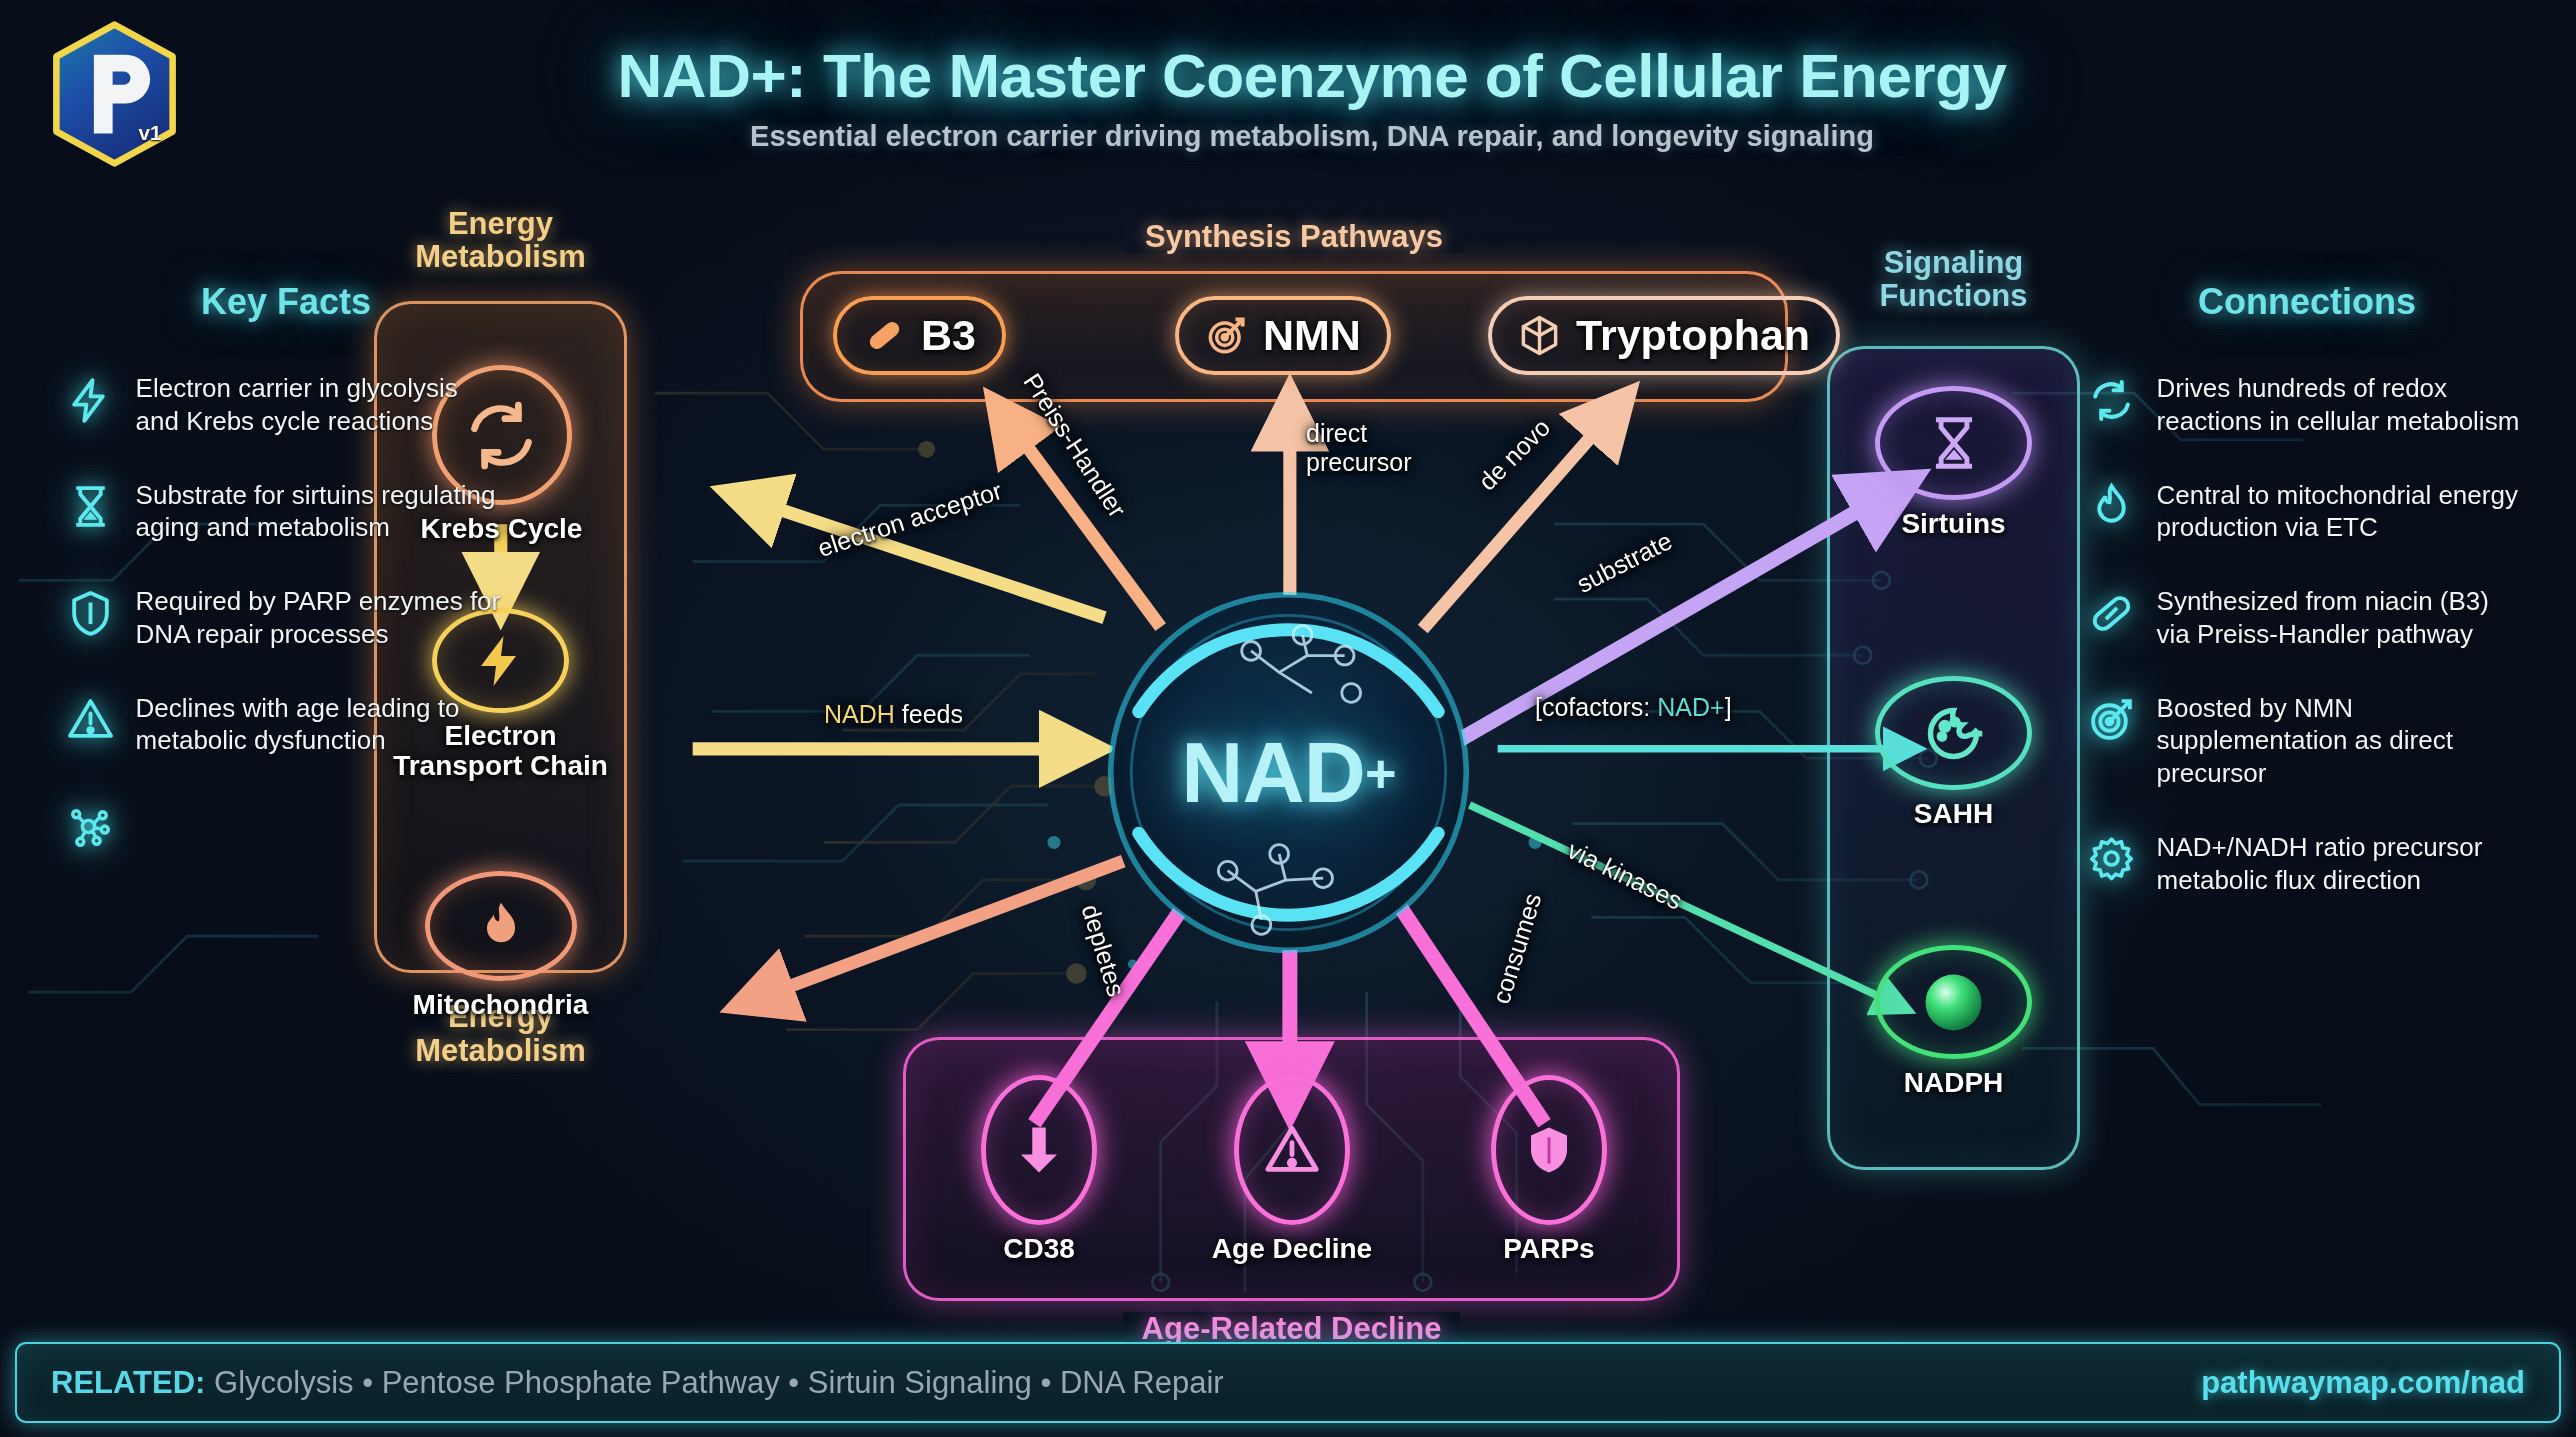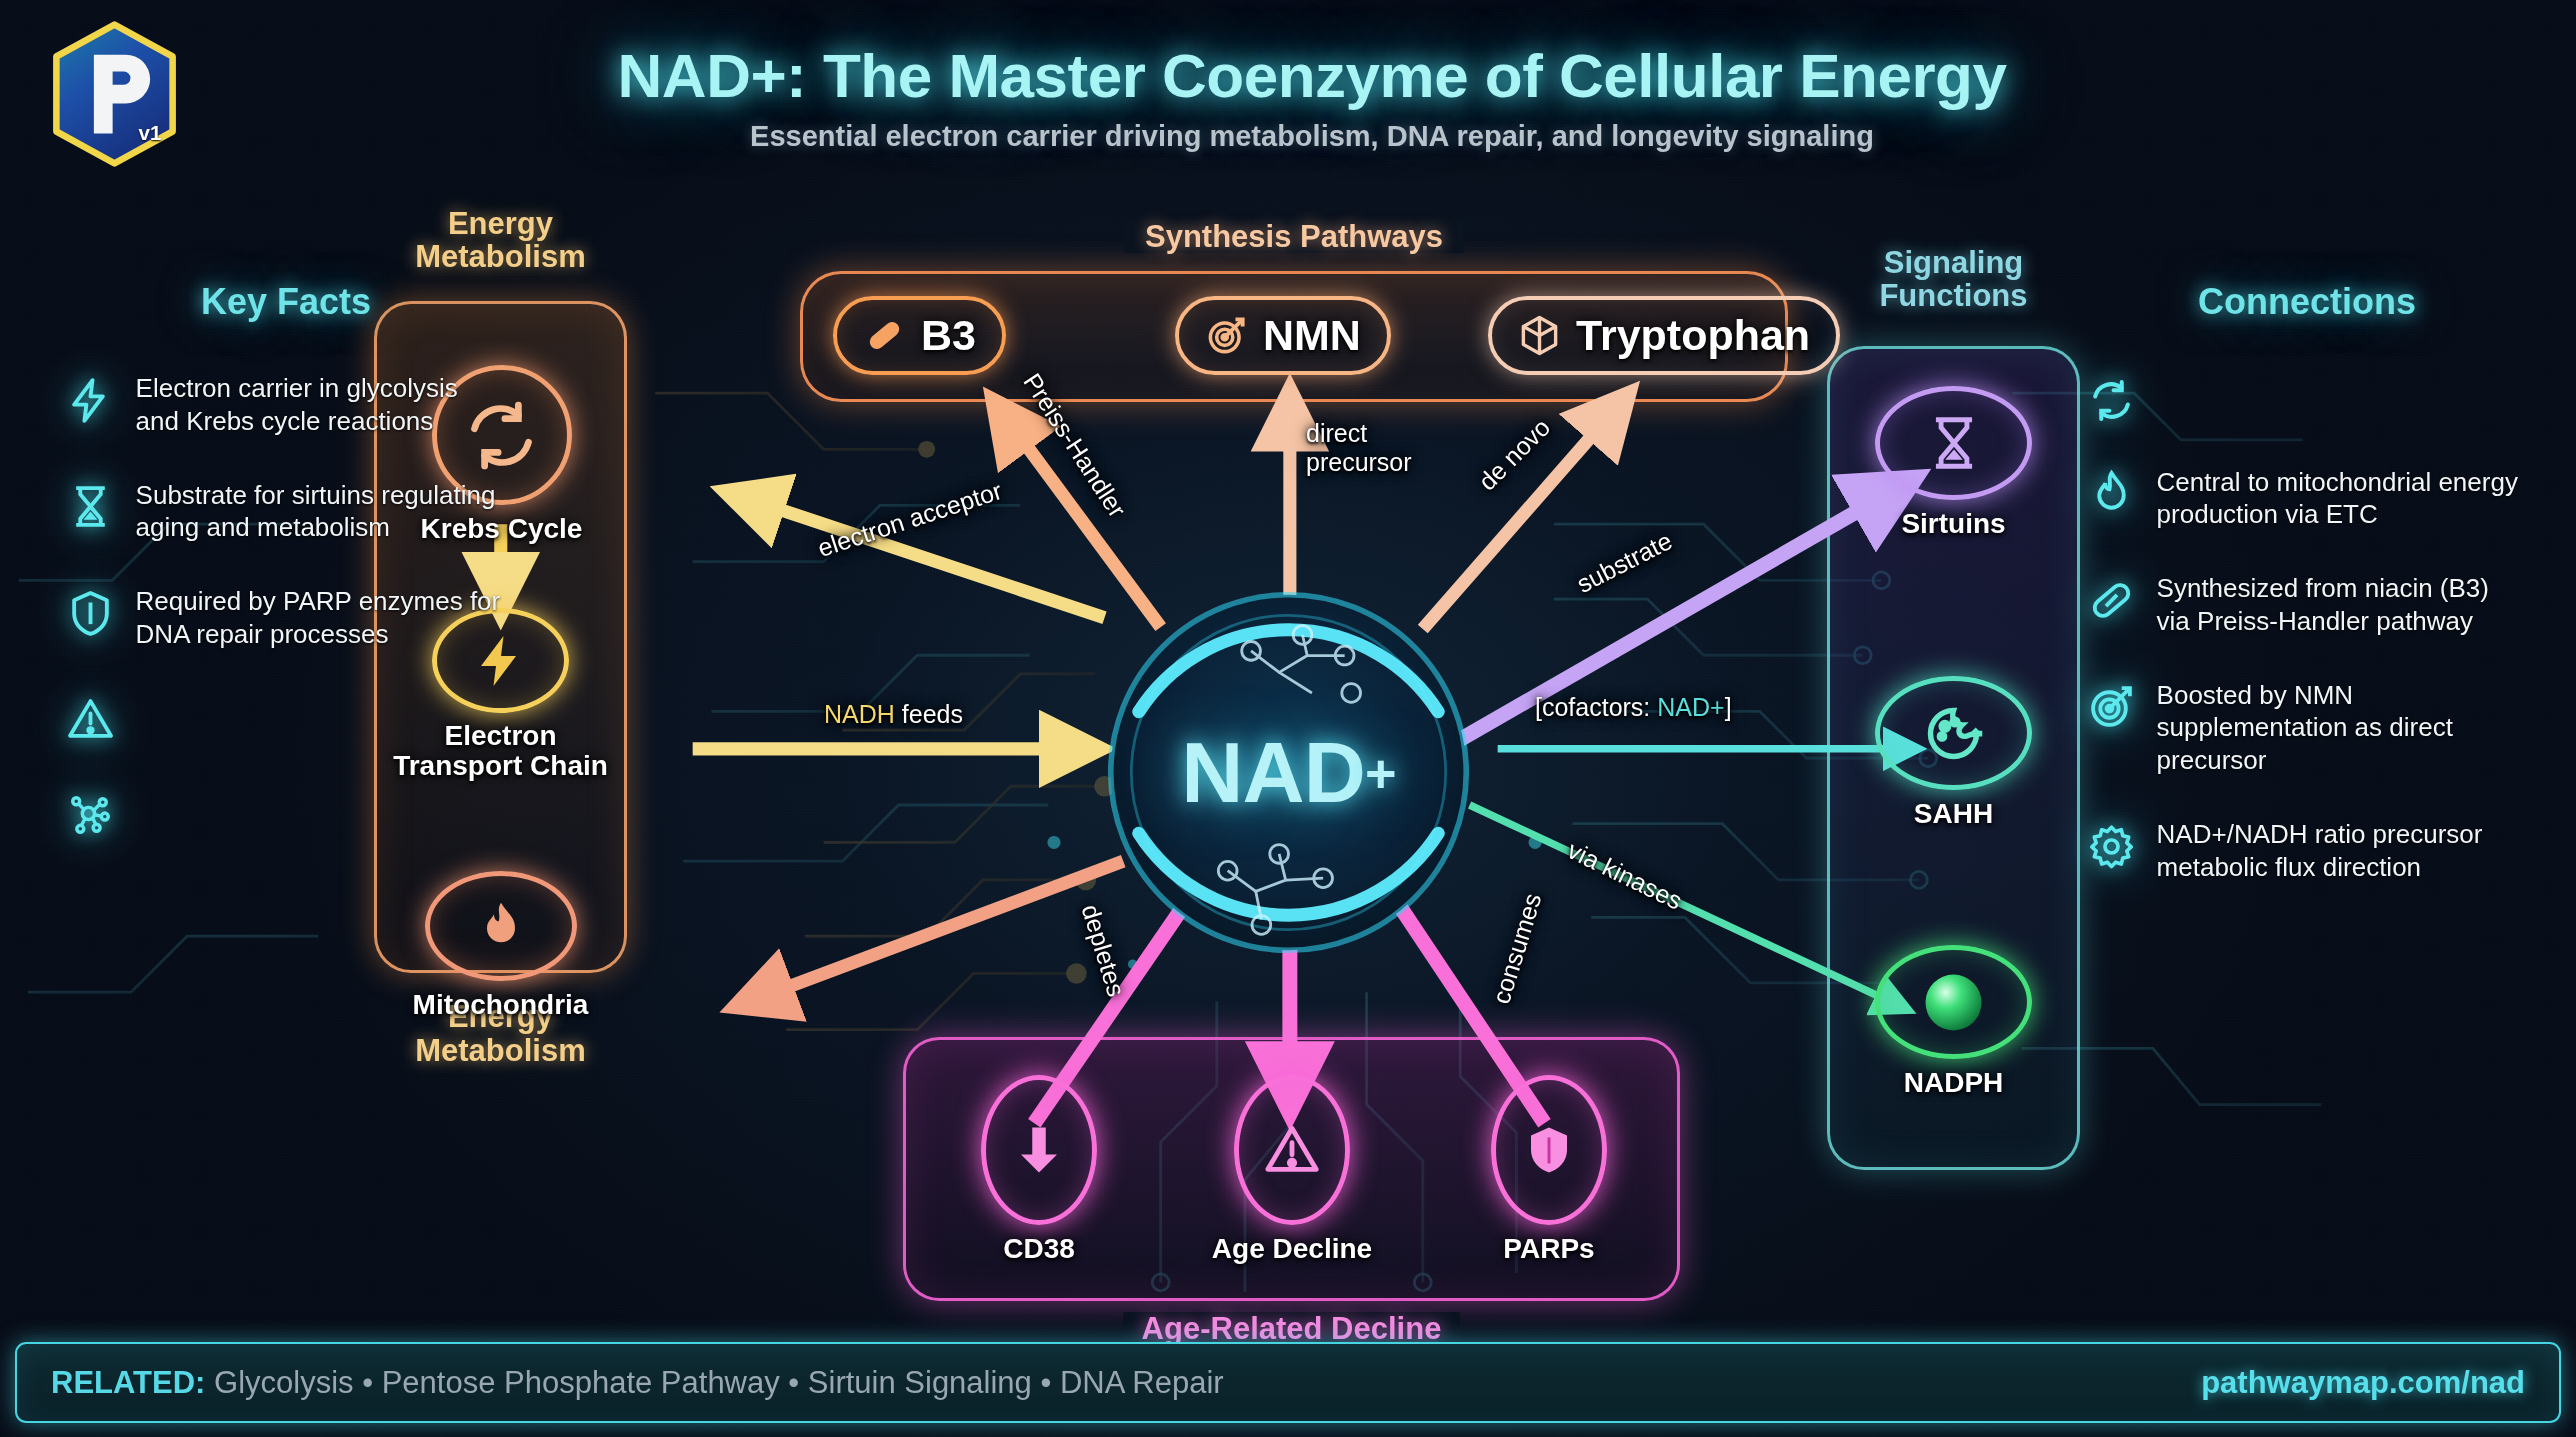--- a/index.html
+++ b/index.html
@@ -466,20 +466,21 @@
         <path d="M12 6.6 v10.6"></path>
     </svg>
     <div class="sidetext">Required by PARP enzymes for DNA repair processes</div>
   </div>
   <div class="sideitem">
     <svg class="sideicon" viewBox="0 0 24 24" fill="none" stroke="#5ce9ee" stroke-width="1.9" stroke-linejoin="round">
       <path d="M12 3 L22 20 H2 Z"></path>
         <path d="M12 9 v5" stroke-linecap="round"></path>
         <circle cx="12" cy="17.3" r="1.1" fill="#5ce9ee"></circle>
     </svg>
+    <div class="sidetext">Declines with age leading to metabolic dysfunction</div>
   </div>
   <div class="sideitem">
     <svg class="sideicon" viewBox="0 0 24 24" fill="none" stroke="#5ce9ee" stroke-width="1.7">
       <circle cx="11" cy="12" r="3" fill="#5ce9ee" fill-opacity=".25"></circle>
       <circle cx="5" cy="6" r="1.7"></circle>
         <circle cx="18" cy="6.5" r="1.7"></circle>
       <circle cx="19" cy="13.5" r="1.7"></circle>
         <circle cx="7" cy="19.5" r="1.7"></circle>
         <circle cx="15" cy="19" r="1.7"></circle>
       <path d="M8.7 10 L6.2 7.3 M13.5 10.6 L16.6 7.4 M14 12.6 L17.3 13.3 M9.3 14.4 L7.6 17.9 M13.1 14.3 L14.6 17.4"></path>
@@ -490,20 +491,21 @@
 <div class="sidecol" id="connections">
   <div class="sidehead">Connections</div>
 
   <div class="sideitem">
     <svg class="sideicon" viewBox="0 0 24 24" fill="none" stroke="#5ce9ee" stroke-width="2" stroke-linecap="round">
       <path d="M4 10 a8 8 0 0 1 13-4"></path>
         <path d="M17 3 v4 h-4"></path>
       <path d="M20 14 a8 8 0 0 1 -13 4"></path>
         <path d="M7 21 v-4 h4"></path>
     </svg>
+    <div class="sidetext">Drives hundreds of redox reactions in cellular metabolism</div>
   </div>
   <div class="sideitem">
     <svg class="sideicon" viewBox="0 0 24 24" fill="none" stroke="#5ce9ee" stroke-width="1.9">
       <path d="M12 2 c3 5 6 6 6 11 a6 6 0 0 1 -12 0 c0-3 2-4 3-6 c0 2 1 3 2 3 c1-3 -1-5 1-8z"></path>
     </svg>
     <div class="sidetext">Central to mitochondrial energy production via ETC</div>
   </div>
   <div class="sideitem">
     <svg class="sideicon" viewBox="0 0 24 24" fill="none" stroke="#5ce9ee" stroke-width="1.9">
       <rect x="2.5" y="8" width="19" height="8" rx="4" transform="rotate(-40 12 12)"></rect>

